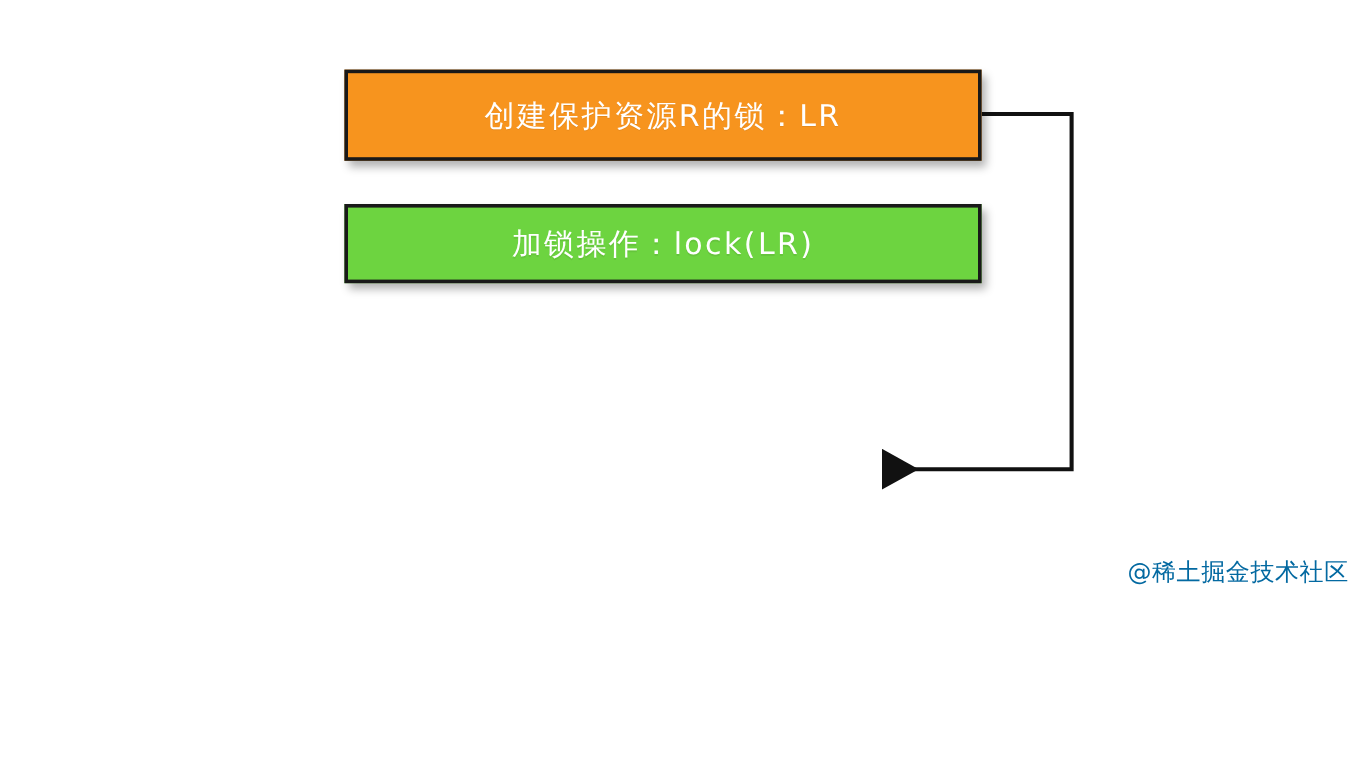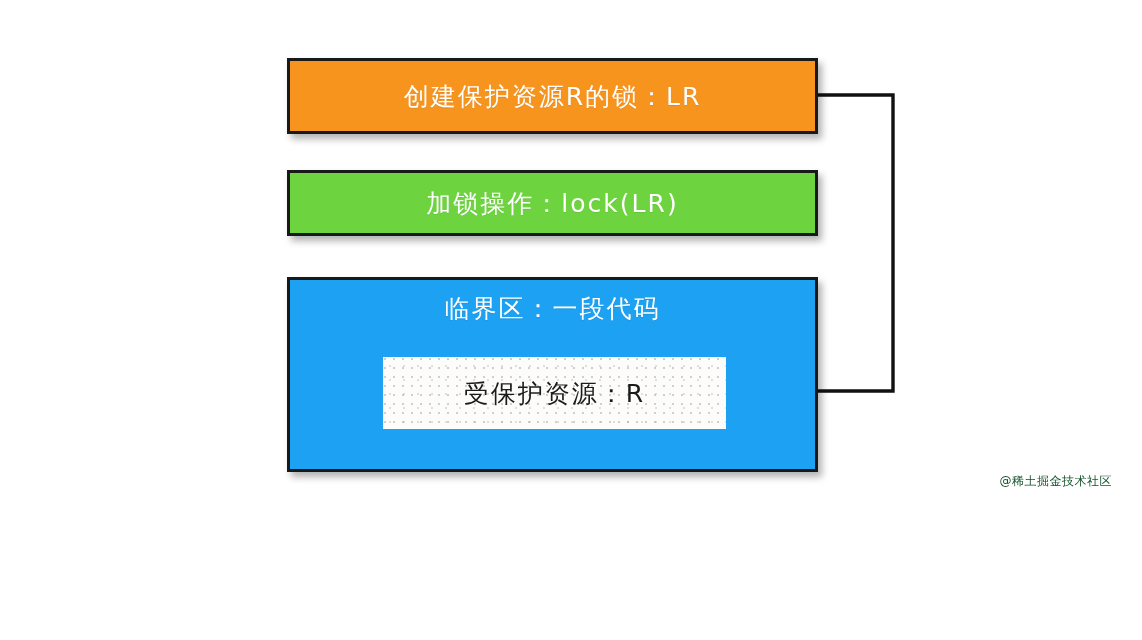--- a/index.html
+++ b/index.html
@@ -109,24 +109,24 @@
     left: 0;
     top: 0;
     width: 1142px;
     height: 640px;
     pointer-events: none;
   }
 
   
   #watermark {
     position: absolute;
-    right: 30px;
+    right: 18px;
     bottom: 14px;
-    color: #14532d;
-    font-size: 12px;
+    color: #0369a1;
+    font-size: 20px;
     letter-spacing: 0.5px;
     font-family: "DejaVu Sans", "Liberation Sans", sans-serif;
     white-space: nowrap;
   }
 </style>
 </head>
 <body>
 
 <div id="canvas">
 
@@ -140,25 +140,17 @@
   </svg>
 
   <div class="box" id="box-create-lock">
     <span class="box-label">创建保护资源R的锁：LR</span>
   </div>
 
   <div class="box" id="box-lock-op">
     <span class="box-label">加锁操作：lock(LR)</span>
   </div>
 
-  <div class="box" id="box-critical-section">
-    <div class="cs-title">
-      <span class="box-label">临界区：一段代码</span>
-    </div>
-    <div id="box-protected-resource">
-      <span class="inner-label">受保护资源：R</span>
-    </div>
-  </div>
 
 
   <div id="watermark">@稀土掘金技术社区</div>
 
 </div>
 
 </body></html>

